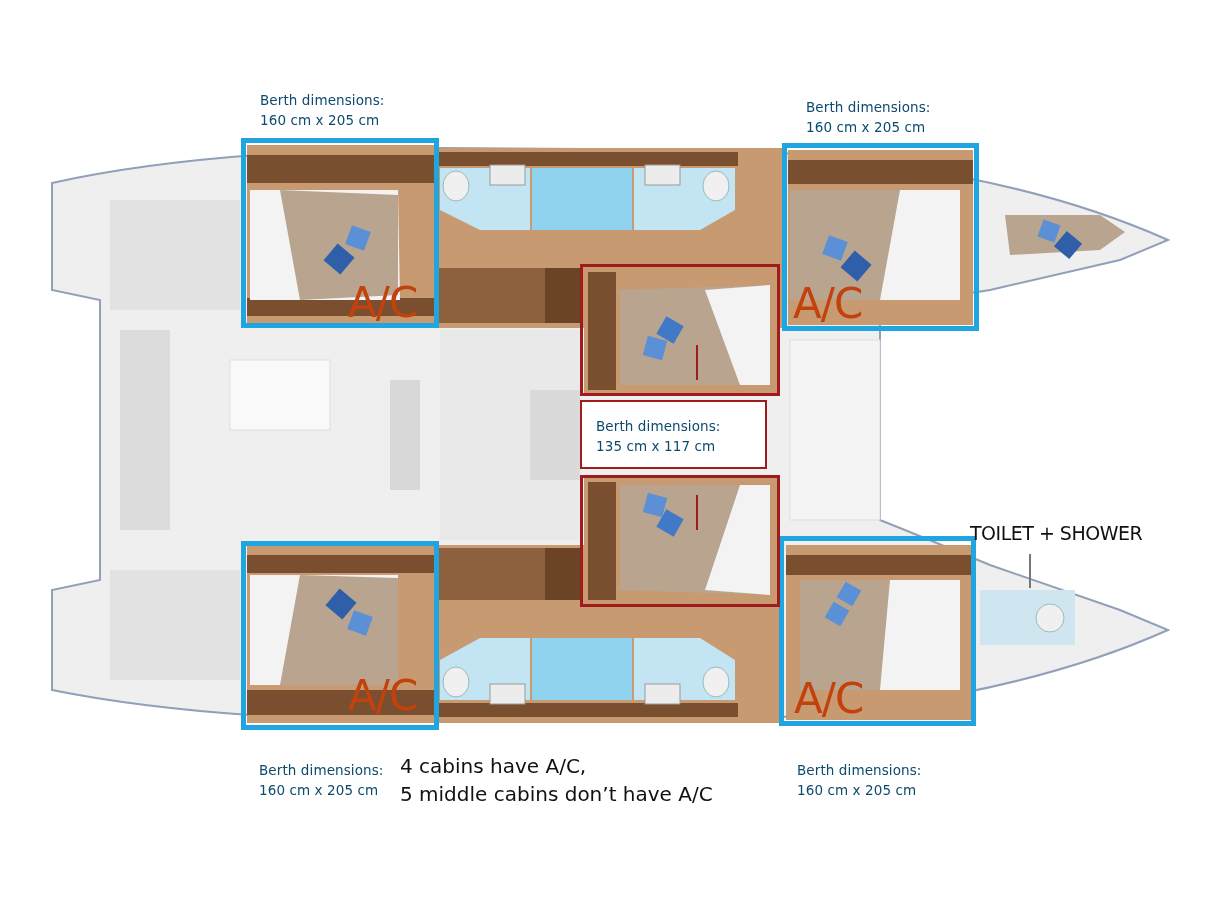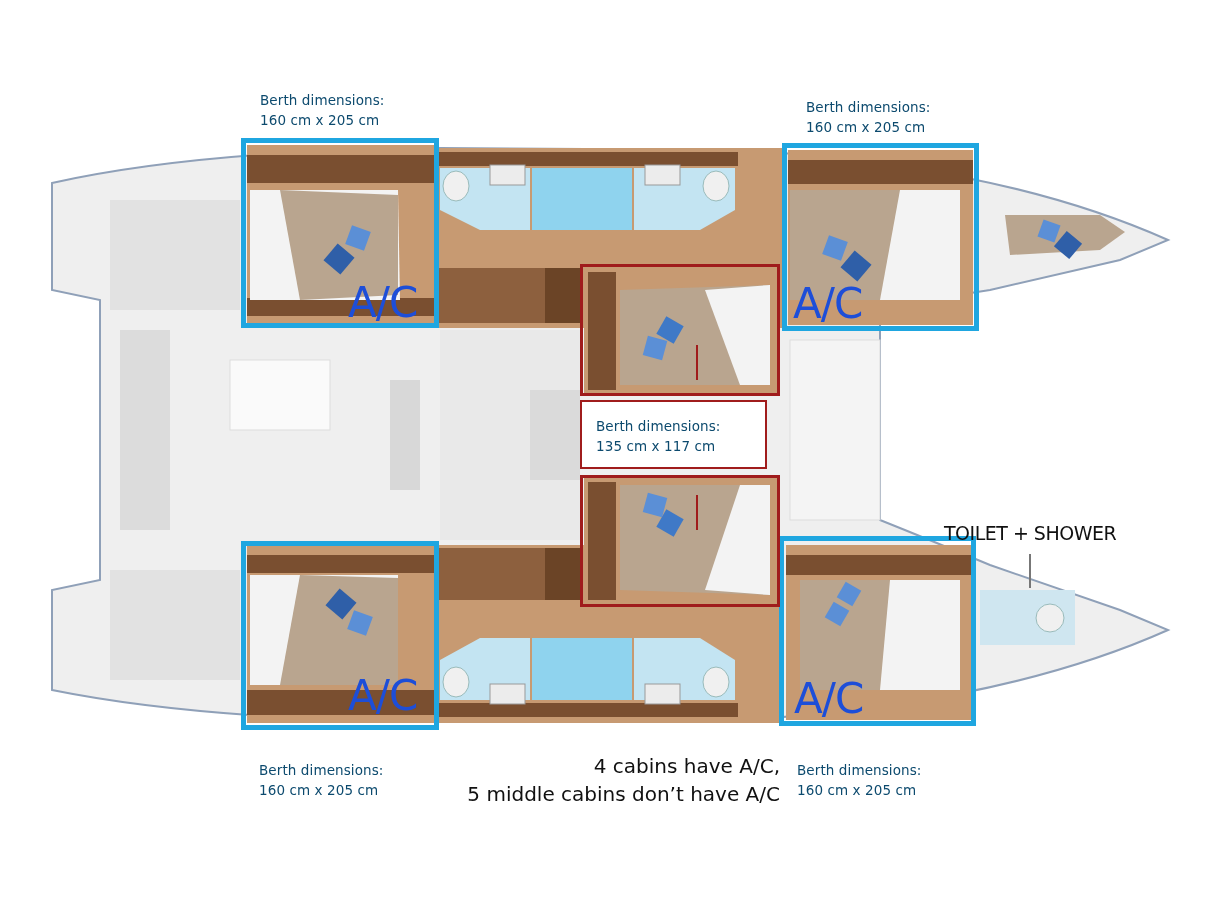--- a/index.html
+++ b/index.html
@@ -1,23 +1,23 @@
 <!DOCTYPE html>
 <html><head>
   <meta charset="utf-8">
   <style>
     html, body { margin:0; padding:0; }
     body { width:1209px; height:906px; background:#ffffff; position:relative; overflow:hidden; font-family:"Liberation Sans", sans-serif; }
     .hull { position:absolute; left:0; top:0; }
     .berth-label { position:absolute; font-family:"DejaVu Sans", sans-serif; font-size:13.5px; line-height:20px; color:#0c4a6e; letter-spacing:0.1px; }
     .ac-box { position:absolute; border:5px solid #1fa6e0; box-sizing:border-box; }
-    .ac-label { position:absolute; font-family:"DejaVu Sans", sans-serif; font-size:42px; color:#1d4ed8; letter-spacing:-1px; line-height:44px; }
+    .ac-label { position:absolute; font-family:"DejaVu Sans", sans-serif; font-size:42px; color:#c2410c; letter-spacing:-1px; line-height:44px; }
     .mid-box { position:absolute; border:3px solid #a01c1c; box-sizing:border-box; }
     .mid-label-box { position:absolute; border:2px solid #a01c1c; background:#fff; box-sizing:border-box; }
-    .note { position:absolute; font-family:"DejaVu Sans", sans-serif; font-size:20px; color:#111; text-align:right; line-height:28px; }
+    .note { position:absolute; font-family:"DejaVu Sans", sans-serif; font-size:20px; color:#111; text-align:left; line-height:28px; }
     .toilet-label { position:absolute; font-family:"DejaVu Sans", sans-serif; font-size:19px; color:#111; letter-spacing:-0.5px; }
     .leader { position:absolute; width:2px; background:#777; }
   </style>
 </head>
 <body>
 
 <svg class="hull" width="1209" height="906" viewBox="0 0 1209 906">
 
   <path d="M52,183 Q200,150 440,148 L740,150 Q1000,165 1168,240 L1120,260 L990,290 Q920,300 880,320 L880,520 Q930,540 990,565 L1120,610 L1168,630 Q1000,705 740,720 L440,722 Q200,720 52,690 L52,590 L100,580 L100,300 L52,290 Z" fill="#efefef" stroke="#8fa0b8" stroke-width="2"></path>
 
@@ -150,19 +150,19 @@
 
 <div class="mid-box" style="left:580px; top:264px; width:200px; height:132px;"></div>
 <div class="mid-box" style="left:580px; top:475px; width:200px; height:132px;"></div>
 <div class="mid-label-box" style="left:580px; top:400px; width:187px; height:69px;">
   <div class="berth-label" style="left:14px; top:14px;">
     <div>Berth dimensions:</div>
     <div>135 cm x 117 cm</div>
   </div>
 </div>
 
-<div class="toilet-label" style="left:944px; top:522px;">TOILET + SHOWER</div>
+<div class="toilet-label" style="left:970px; top:522px;">TOILET + SHOWER</div>
 <div class="leader" style="left:1029px; top:554px; height:34px;"></div>
 
 <div class="note" style="left:400px; top:752px; width:380px;">
   <div>4 cabins have A/C,</div>
   <div>5 middle cabins don’t have A/C</div>
 </div>
 
 </body></html>

